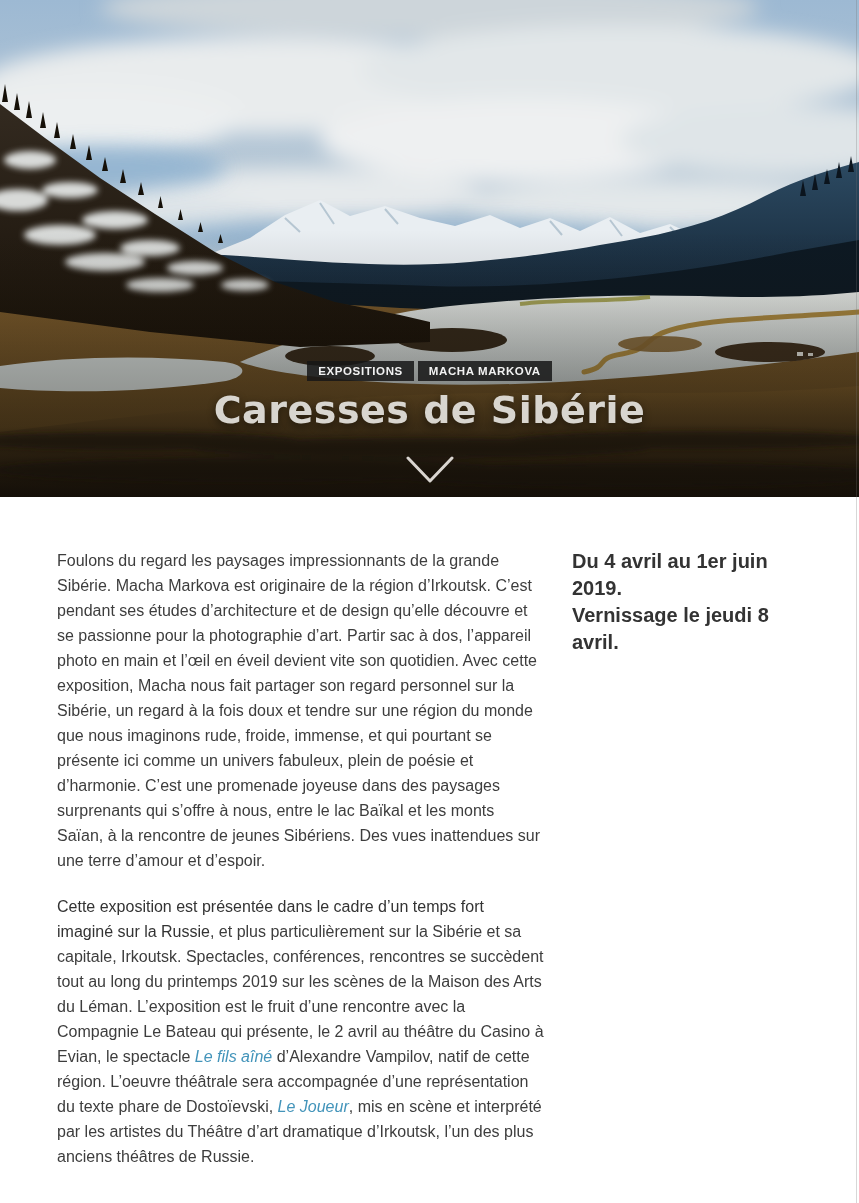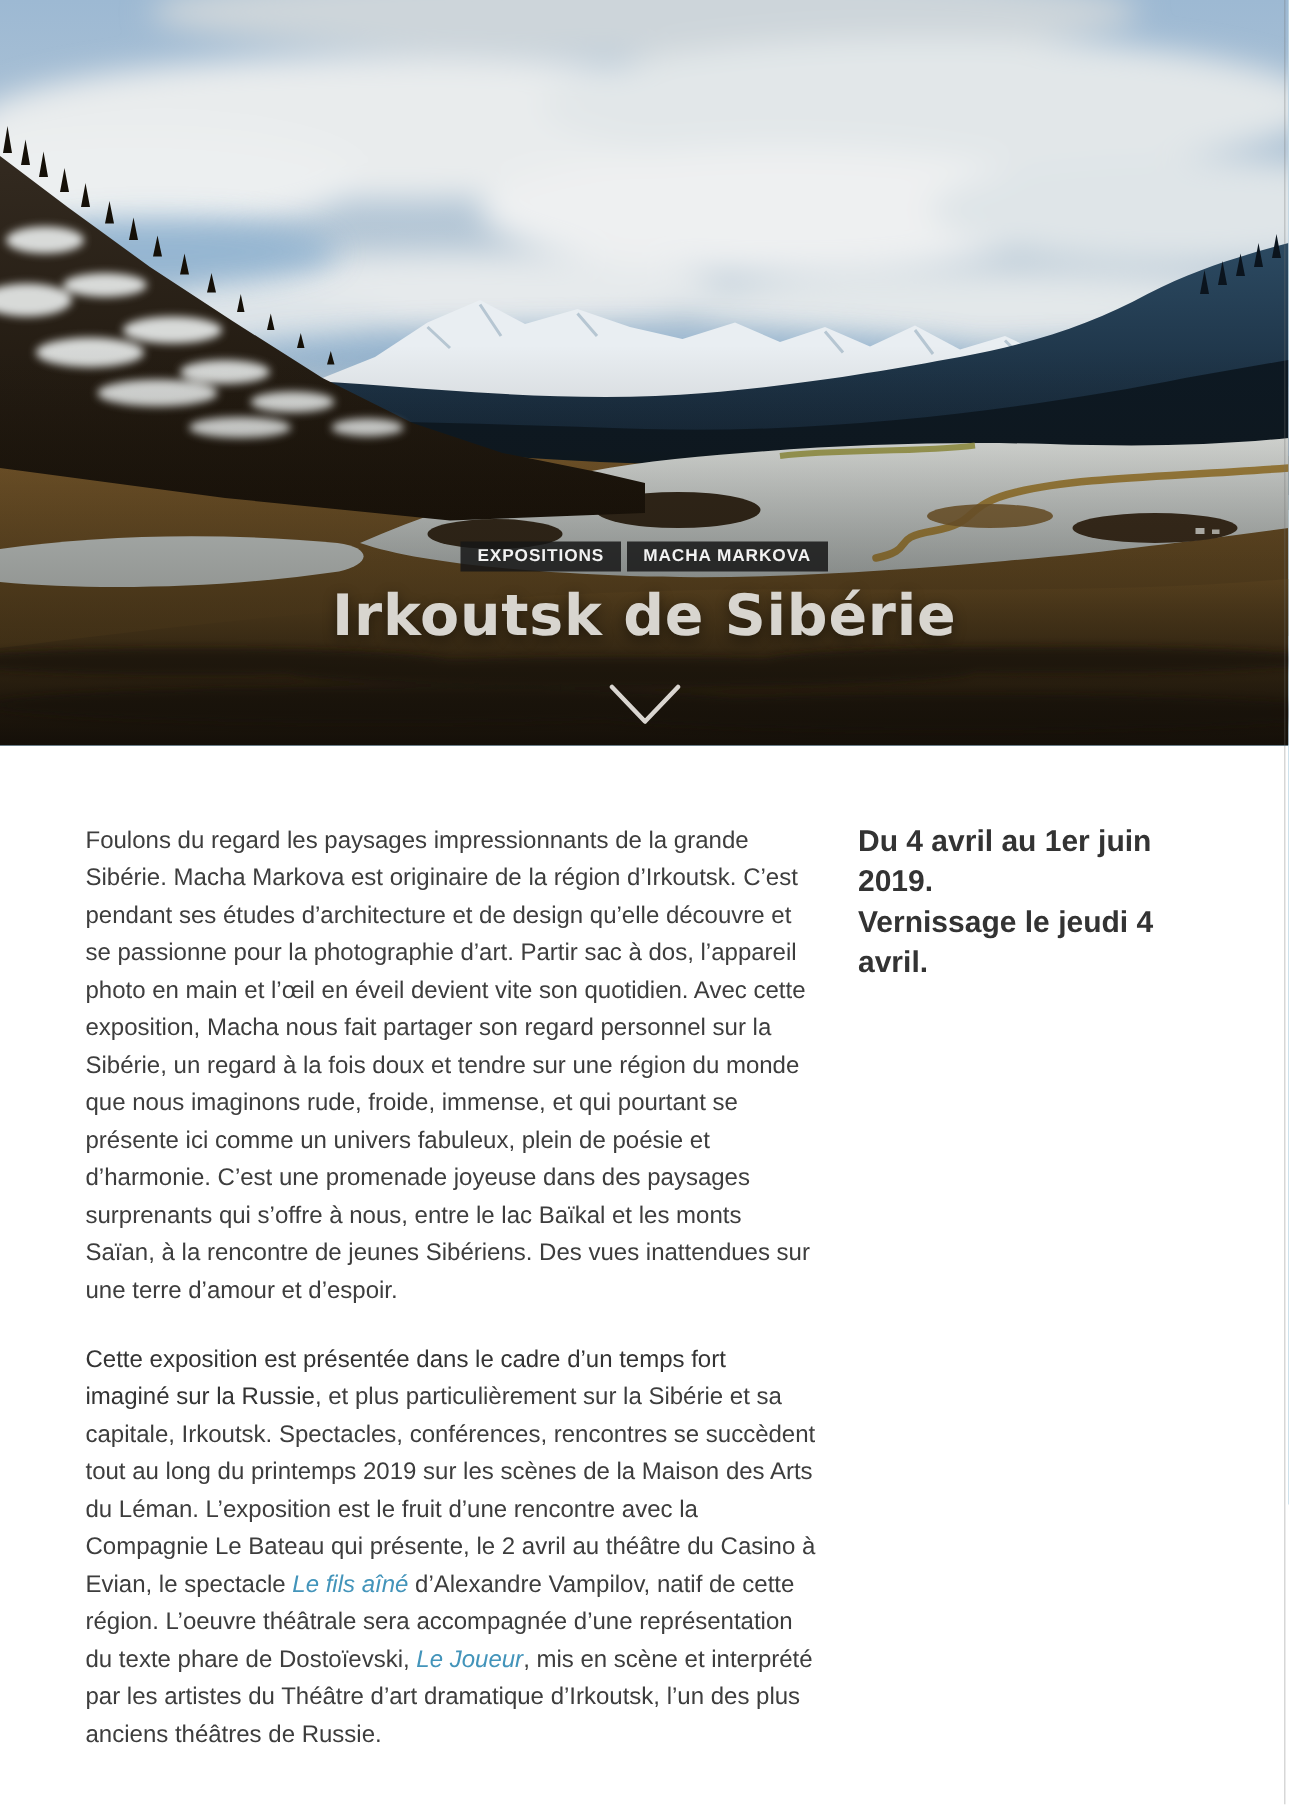--- a/index.html
+++ b/index.html
@@ -3,21 +3,21 @@
 <meta charset="utf-8">
 <style>
   * { margin: 0; padding: 0; box-sizing: border-box; }
   html, body { background: #ffffff; }
   body {
     width: 859px; height: 1203px;
     position: relative;
     font-family: "Liberation Sans", sans-serif;
     overflow: hidden;
   }
-  .page { position: relative; width: 859px; height: 1003px; background: #0369a1; }
+  .page { position: relative; width: 859px; height: 1003px; background: #f0abfc; }
 
   
   .hero {
     position: relative;
     width: 859px; height: 497px;
     overflow: hidden;
     background: #b7c8d6;
   }
   .hero-svg { position: absolute; inset: 0; width: 100%; height: 100%; display: block; }
 
@@ -213,36 +213,36 @@
       <rect x="808" y="353" width="5" height="3" fill="#cfcfc8"></rect>
 
       <rect y="230" width="859" height="267" fill="url(#fade)"></rect>
     </svg>
 
     <div class="hero-overlay">
       <div class="tags">
         <a class="tag">EXPOSITIONS</a>
         <a class="tag">MACHA MARKOVA</a>
       </div>
-      <h1 class="hero-title">Irkoutsk de Sibérie</h1>
+      <h1 class="hero-title">Caresses de Sibérie</h1>
       <div class="scroll-down">
         <svg width="48" height="30" viewBox="0 0 48 30">
           <polyline points="2,3 24,26 46,3" fill="none" stroke="#d9d5d0" stroke-width="3" stroke-linecap="round" stroke-linejoin="round"></polyline>
         </svg>
       </div>
     </div>
   </header>
 
   <main class="content">
     <article class="article-col">
       <p class="para">Foulons du regard les paysages impressionnants de la grande Sibérie. Macha Markova est originaire de la région d’Irkoutsk. C’est pendant ses études d’architecture et de design qu’elle découvre et se passionne pour la photographie d’art. Partir sac à dos, l’appareil photo en main et l’œil en éveil devient vite son quotidien. Avec cette exposition, Macha nous fait partager son regard personnel sur la Sibérie, un regard à la fois doux et tendre sur une région du monde que nous imaginons rude, froide, immense, et qui pourtant se présente ici comme un univers fabuleux, plein de poésie et d’harmonie. C’est une promenade joyeuse dans des paysages surprenants qui s’offre à nous, entre le lac Baïkal et les monts Saïan, à la rencontre de jeunes Sibériens. Des vues inattendues sur une terre d’amour et d’espoir.</p>
       <p class="para" id="paragraph-two"><span class="bold">Cette exposition est présentée dans le cadre d’un temps fort imaginé sur la Russie</span><span>, et plus particulièrement sur la Sibérie et sa capitale, Irkoutsk. Spectacles, conférences, rencontres se succèdent tout au long du printemps 2019 sur les scènes de la Maison des Arts du Léman. L’exposition est le fruit d’une rencontre avec la Compagnie Le Bateau qui présente, le 2 avril au théâtre du Casino à Evian, le spectacle </span><a href="#" class="inline-link">Le fils aîné</a><span> d’Alexandre Vampilov, natif de cette région. L’oeuvre théâtrale sera accompagnée d’une représentation du texte phare de Dostoïevski, </span><a href="#" class="inline-link">Le Joueur</a><span>, mis en scène et interprété par les artistes du Théâtre d’art dramatique d’Irkoutsk, l’un des plus anciens théâtres de Russie.</span></p>
     </article>
     <aside class="aside-col">
       <p class="dates">
         <span>Du 4 avril au 1er juin 2019.</span><br>
-        <span>Vernissage le jeudi 4 avril.</span>
+        <span>Vernissage le jeudi 8 avril.</span>
       </p>
     </aside>
   </main>
 
   <div class="edge-line"></div>
 </div>
 
 </body></html>

